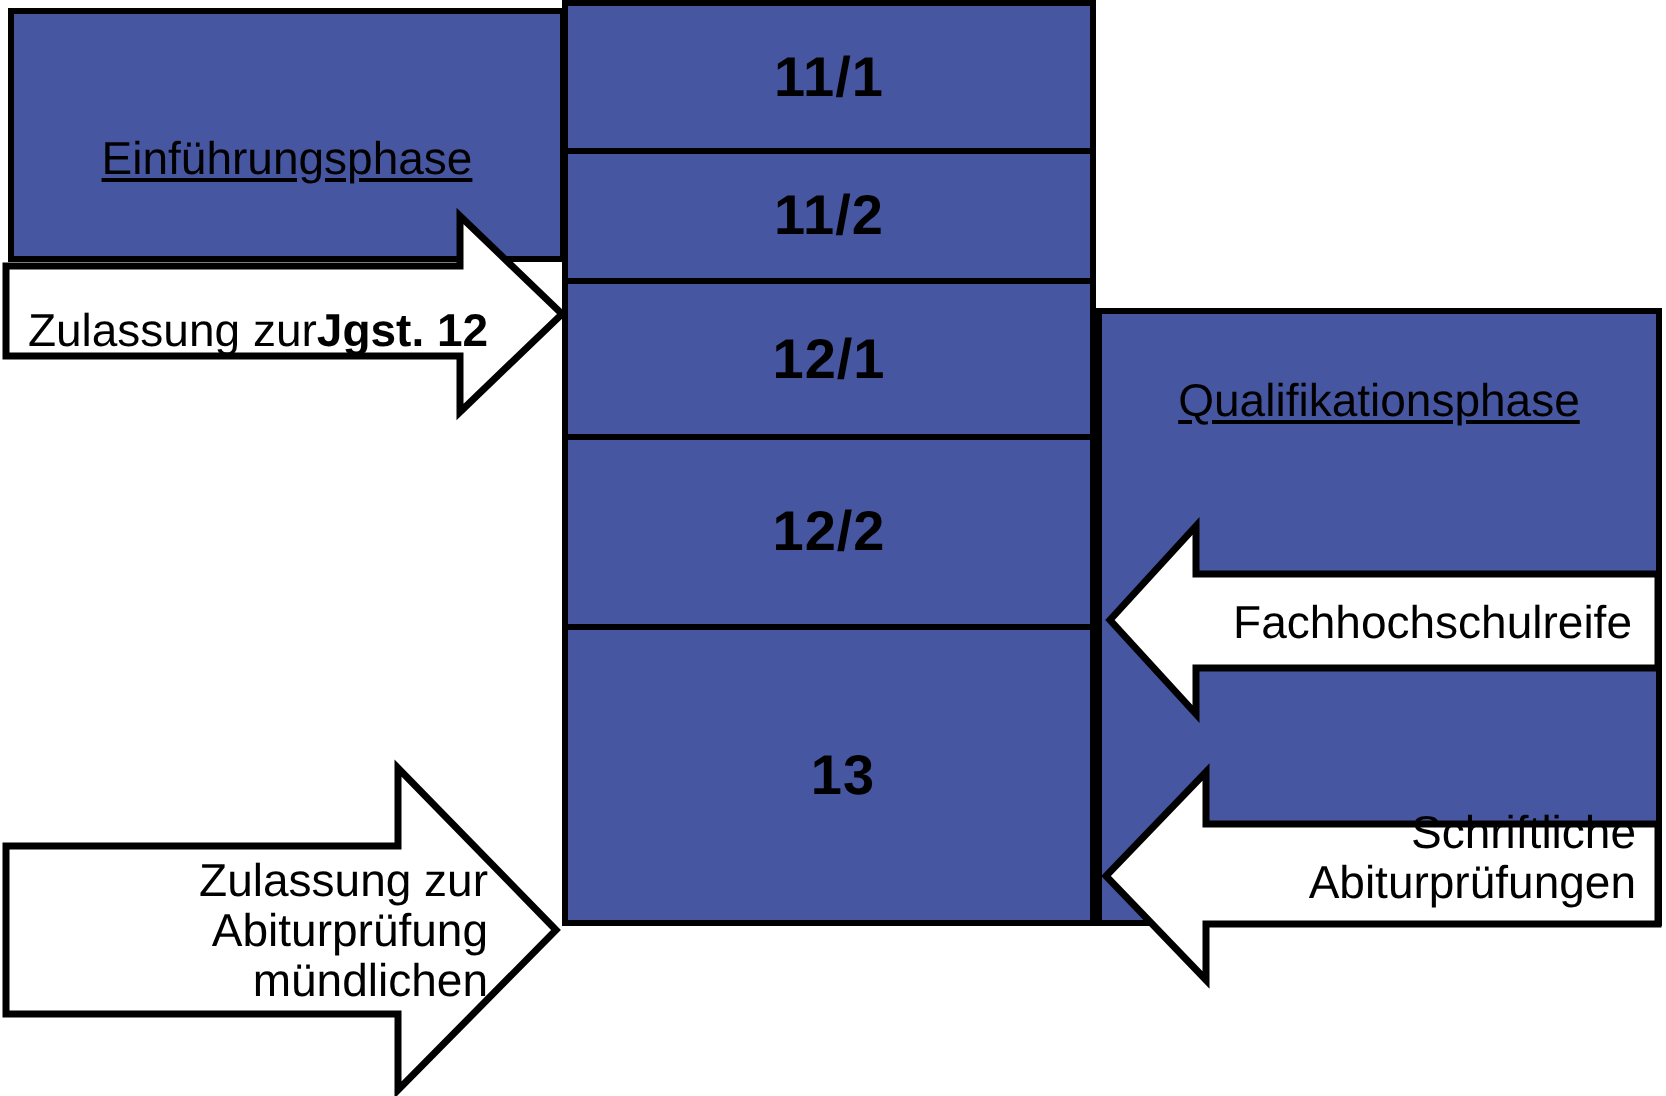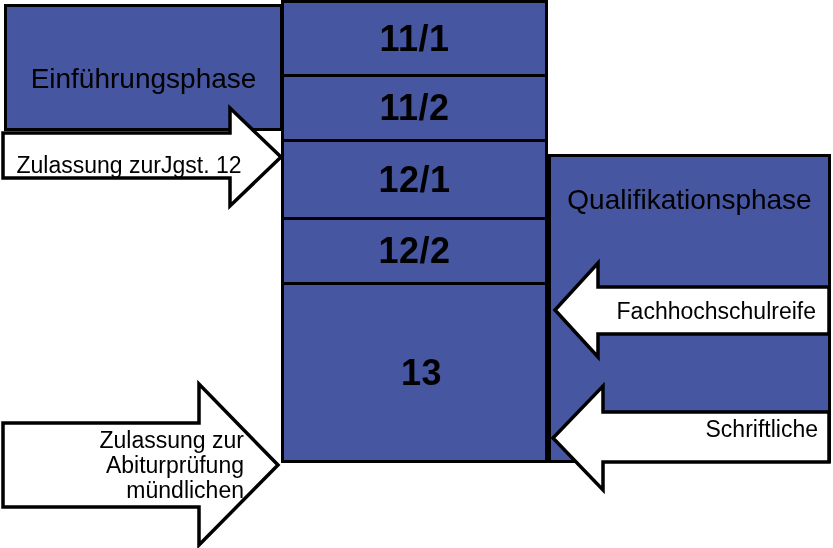--- a/index.html
+++ b/index.html
@@ -11,55 +11,55 @@
   }
   .box{
     position:absolute;box-sizing:border-box;
     background:var(--box_fill,#4656a0);
     border:3px solid var(--border,#000);
     z-index:1;
   }
   .left-box{left:4px;top:4px;width:279px;height:127px;
     display:flex;align-items:center;justify-content:center;padding-top:22px;}
   .right-box{left:548px;top:154px;width:283px;height:309px;}
-  .phase-label{font-size:28px;line-height:26px;}
+  .phase-label{font-size:23px;line-height:26px;text-decoration:underline;}
   .q-label{position:absolute;left:0;top:30px;width:100%;text-align:center;display:block;}
   .grade-col{
     position:absolute;left:281px;top:0;width:267px;height:463px;
     box-sizing:border-box;border:3px solid var(--border,#000);
     background:var(--box_fill,#4656a0);
     display:flex;flex-direction:column;z-index:1;
   }
   .grade{
     box-sizing:border-box;border-bottom:3px solid var(--border,#000);
     display:flex;align-items:center;justify-content:center;
-    font-size:36px;font-weight:bold;letter-spacing:0.5px;
+    font-size:28px;font-weight:bold;letter-spacing:0.5px;
   }
   .grade:nth-child(1){height:74px;}
   .grade:nth-child(2){height:65px;}
   .grade:nth-child(3){height:78px;}
-  .grade:nth-child(4){height:65px;}
+  .grade:nth-child(4){height:95px;}
   .grade:nth-child(5){flex:1;border-bottom:none;padding-left:14px;}
   .arrow-layer{position:absolute;left:0;top:0;z-index:2;}
   .arrow-layer polygon{
     fill:var(--arrow_fill,#fff);
     stroke:var(--border,#000);
     stroke-width:3.5;
     stroke-linejoin:miter;
   }
   .arrow-text{
     position:absolute;z-index:3;
     display:flex;flex-direction:column;align-items:flex-end;justify-content:center;
     font-size:23px;line-height:25px;text-align:center;white-space:nowrap;
   }
   .t1{left:6px;top:134px;width:246px;height:44px;flex-direction:row;}
   .t2{left:598px;top:287px;width:218px;height:49px;}
   .t3{left:600px;top:412px;width:218px;height:34px;}
   .t4{left:4px;top:428px;width:240px;height:75px;}
-  .bold{font-weight:normal;}
+  .bold{font-weight:bold;}
 </style>
 </head>
 <body>
 
 <div class="stage">
 
   <div class="box left-box">
     <span class="phase-label">Einführungsphase</span>
   </div>
 
@@ -96,20 +96,21 @@
     <span>Zulassung zur </span>
     <span class="bold">Jgst. 12</span>
   </div>
 
   <div class="arrow-text t2">
     <span>Fachhochschulreife</span>
   </div>
 
   <div class="arrow-text t3">
     <span>Schriftliche</span>
+    <span>Abiturprüfungen</span>
   </div>
 
   <div class="arrow-text t4">
     <span>Zulassung zur</span>
     <span>Abiturprüfung</span>
     <span>mündlichen</span>
   </div>
 
 </div>
 

